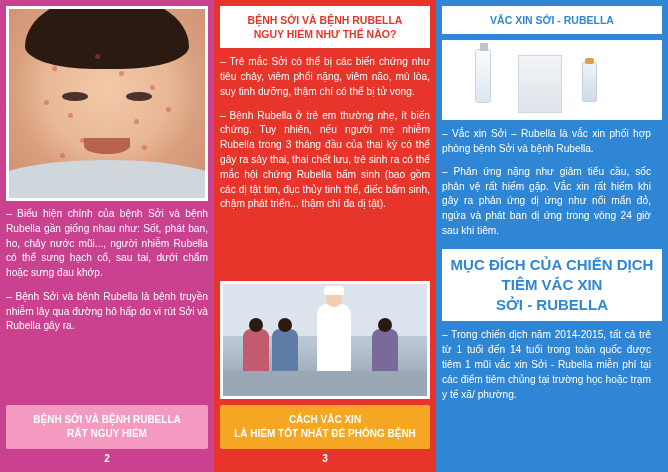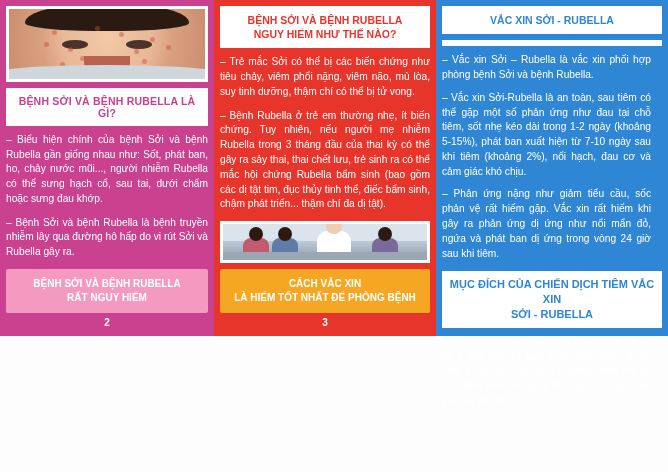--- a/index.html
+++ b/index.html
@@ -14,21 +14,21 @@
     position: relative;
     width: 668px; height: 472px;
     background: #fdfdfd;
     display: flex;
     flex-direction: row;
   }
 
   
   .panel {
     position: relative;
-    height: 336px;
+    height: 472px;
     display: flex;
     flex-direction: column;
   }
   .panel-1 { width: 214px; background: #c9418f; }
   .panel-2 { width: 222px; background: #e8352b; }
   .panel-3 { width: 232px; background: #2f86d4; }
 
   .panel-inner {
     position: absolute;
     top: 6px; left: 6px; right: 6px; bottom: 6px;
@@ -195,21 +195,21 @@
     color: #ffffff;
     font-size: 10.2px;
     line-height: 1.45;
   }
   .p3-body p { margin: 0 11px 8px 0; text-align: justify; }
 
   .p3-subtitle {
     background: #ffffff;
     color: #2f86d4;
     font-weight: bold;
-    font-size: 11px;
+    font-size: 15px;
     text-align: center;
     padding: 6px 4px;
     line-height: 1.35;
     margin: 2px 0 7px 0;
   }
 
   
   .footer-bar {
     margin-top: auto;
     background: #f5a623;
@@ -258,21 +258,20 @@
               <i style="left:68%;top:72%"></i>
             <i style="left:26%;top:76%"></i>
               <i style="left:50%;top:80%"></i>
             <i style="left:18%;top:48%"></i>
               <i style="left:80%;top:52%"></i>
           </div>
           <div class="bf-shoulder"></div>
         </div>
       </div>
 
-      <div class="p1-title">BỆNH SỞI VÀ BỆNH  RUBELLA LÀ GÌ?</div>
 
       <div class="p1-body">
         <p>– Biểu hiện chính của bệnh Sởi và bệnh Rubella gần giống nhau như: Sốt, phát ban, ho, chảy nước mũi..., người nhiễm Rubella có thể sưng hạch cổ, sau tai, dưới chẩm hoặc sưng đau khớp.</p>
         <p>– Bệnh Sởi và bệnh Rubella là bệnh truyền nhiễm lây qua đường hô hấp do vi rút Sởi và Rubella gây ra.</p>
       </div>
 
       <div class="footer-bar pink">
         <div>BỆNH SỞI VÀ BỆNH RUBELLA</div>
         <div>RẤT NGUY HIỂM</div>
       </div>
@@ -322,21 +321,20 @@
             </div>
           <div class="vax-box"></div>
           <div class="vial">
               <div class="cap"></div>
             </div>
         </div>
       </div>
 
       <div class="p3-body">
         <p>– Vắc xin Sởi – Rubella là vắc xin phối hợp phòng bệnh Sởi và bệnh Rubella.</p>
-        <p>– Vắc xin Sởi-Rubella là an toàn, sau tiêm có thể gặp một số phản ứng như đau tại chỗ tiêm, sốt nhẹ kéo dài trong 1-2 ngày (khoảng 5-15%), phát ban xuất hiện từ 7-10 ngày sau khi tiêm (khoảng 2%), nổi hạch, đau cơ và cảm giác khó chịu.</p>
         <p>– Phản ứng nặng như giảm tiểu cầu, sốc phản vệ rất hiếm gặp. Vắc xin rất hiếm khi gây ra phản ứng dị ứng như nổi mẩn đỏ, ngứa và phát ban dị ứng trong vòng 24 giờ sau khi tiêm.</p>
       </div>
 
       <div class="p3-subtitle">
         <div>MỤC ĐÍCH CỦA CHIẾN DỊCH TIÊM VẮC XIN</div>
         <div>SỞI - RUBELLA</div>
       </div>
 
       <div class="p3-body">
         <p>– Trong chiến dịch năm 2014-2015, tất cả trẻ từ 1 tuổi đến 14 tuổi  trong toàn quốc được tiêm 1 mũi vắc xin Sởi - Rubella miễn phí tại các điểm tiêm chủng tại trường học hoặc trạm y tế xã/ phường.</p>

